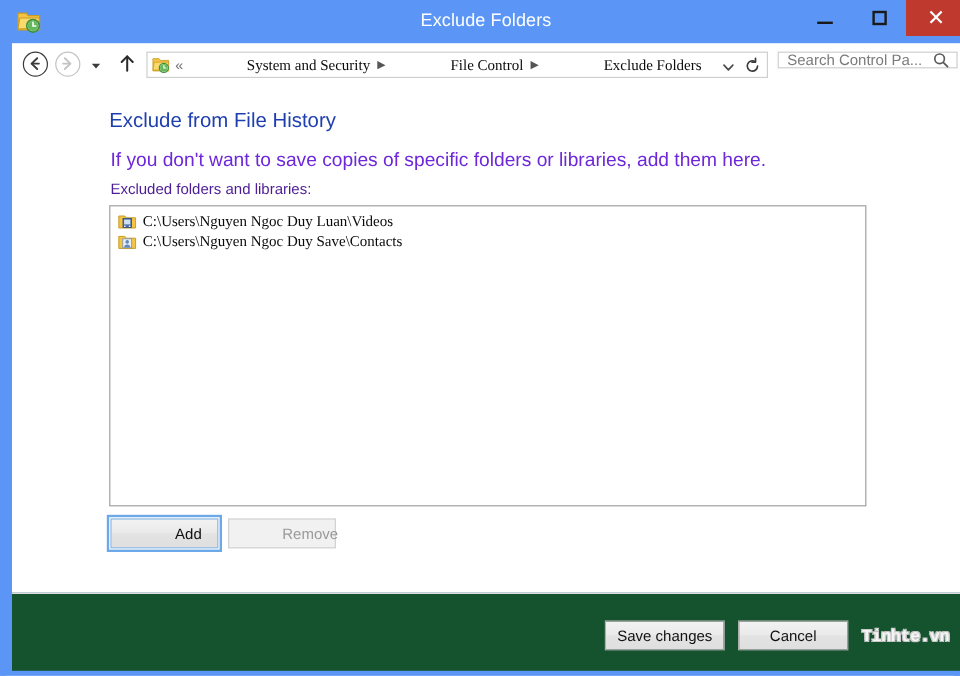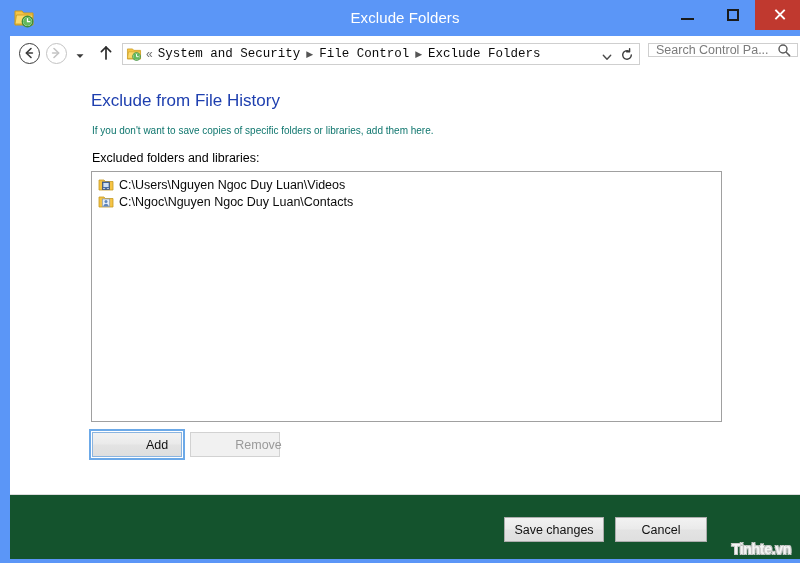--- a/index.html
+++ b/index.html
@@ -142,21 +142,22 @@
     color: #6e6e6e;
     font-size: 12px;
     margin: 0 5px 0 4px;
     flex: 0 0 auto;
     line-height: 1;
   }
   .crumb {
     font-size: 12.5px;
     color: #0b0b0b;
     white-space: nowrap;
-    font-family: Liberation Mono, monospace;
+    font-family: Liberation Serif, serif;
+    margin-left: 48px;
   }
   .crumb-sep {
     color: #555;
     font-size: 9px;
     margin: 0 6px;
     flex: 0 0 auto;
   }
   .addr-caret {
     position: absolute;
     right: 26px; top: 5px;
@@ -205,30 +206,30 @@
     position: absolute;
     left: 81px; top: 21px;
     font-size: 17px;
     color: #1e3faf;
     font-family: Liberation Sans, sans-serif;
     white-space: nowrap;
   }
   .page-desc {
     position: absolute;
     left: 82px; top: 55px;
-    font-size: 10px;
-    color: #0f766e;
+    font-size: 16px;
+    color: #6d28d9;
     font-family: "Liberation Sans", sans-serif;
     white-space: nowrap;
   }
   .list-label {
     position: absolute;
     left: 82px; top: 81px;
     font-size: 12.5px;
-    color: #000000;
+    color: #4c1d95;
     font-family: "Liberation Sans", sans-serif;
     white-space: nowrap;
   }
 
   .listbox {
     position: absolute;
     left: 81px; top: 101px;
     width: 631px;
     height: 251px;
     background: #ffffff;
@@ -245,21 +246,21 @@
   .list-item:first-child { margin-top: 4px; }
   .li-icon {
     width: 16px; height: 16px;
     flex: 0 0 auto;
     margin-right: 5px;
   }
   .li-text {
     font-size: 12.5px;
     color: #0a0a0a;
     white-space: nowrap;
-    font-family: Liberation Sans, sans-serif;
+    font-family: Liberation Serif, serif;
   }
 
   
   .btn {
     box-sizing: border-box;
     background: linear-gradient(to bottom, #f2f2f2 0%, #eaeaea 48%, #e3e3e3 52%, #dfdfdf 100%);
     border: 1px solid #adadad;
     font-size: 12.5px;
     color: #111111;
     font-family: "Liberation Sans", sans-serif;
@@ -304,25 +305,25 @@
     left: 494px; top: 22px;
     width: 100px; height: 25px;
   }
   .btn-cancel {
     position: absolute;
     left: 605px; top: 22px;
     width: 92px; height: 25px;
   }
   .watermark {
     position: absolute;
-    right: 9px; bottom: 2px;
+    right: 9px; bottom: 20px;
     font-size: 14px;
     font-weight: bold;
     color: #f4f4f4;
-    font-family: Liberation Sans, sans-serif;
+    font-family: Liberation Mono, monospace;
     letter-spacing: -0.3px;
     text-shadow:
       -1px -1px 0 #c8c8c8,  1px -1px 0 #c8c8c8,
       -1px  1px 0 #c8c8c8,  1px  1px 0 #c8c8c8;
   }
 </style>
 </head>
 <body>
 
 <div class="window">
@@ -444,21 +445,21 @@
 
       <div class="list-item">
         <span class="li-icon">
           <svg width="16" height="16" viewBox="0 0 16 16">
             <path d="M1 3h5l1.2 1.5H15V13H1z" fill="#f6c445" stroke="#c79a21" stroke-width="0.8"></path>
             <rect x="4.3" y="5" width="7.4" height="7.5" fill="#e9eff7" stroke="#7e93ad" stroke-width="0.7"></rect>
             <circle cx="8" cy="7.6" r="1.5" fill="#5f86bd"></circle>
             <path d="M5.4 12.2c0-1.6 1.2-2.5 2.6-2.5s2.6 0.9 2.6 2.5z" fill="#5f86bd"></path>
           </svg>
         </span>
-        <span class="li-text">C:\Ngoc\Nguyen Ngoc Duy Luan\Contacts</span>
+        <span class="li-text">C:\Users\Nguyen Ngoc Duy Save\Contacts</span>
       </div>
 
     </div>
 
     <div class="btn btn-add focused">
       <span>Add</span>
     </div>
     <div class="btn btn-remove disabled">
       <span>Remove</span>
     </div>

